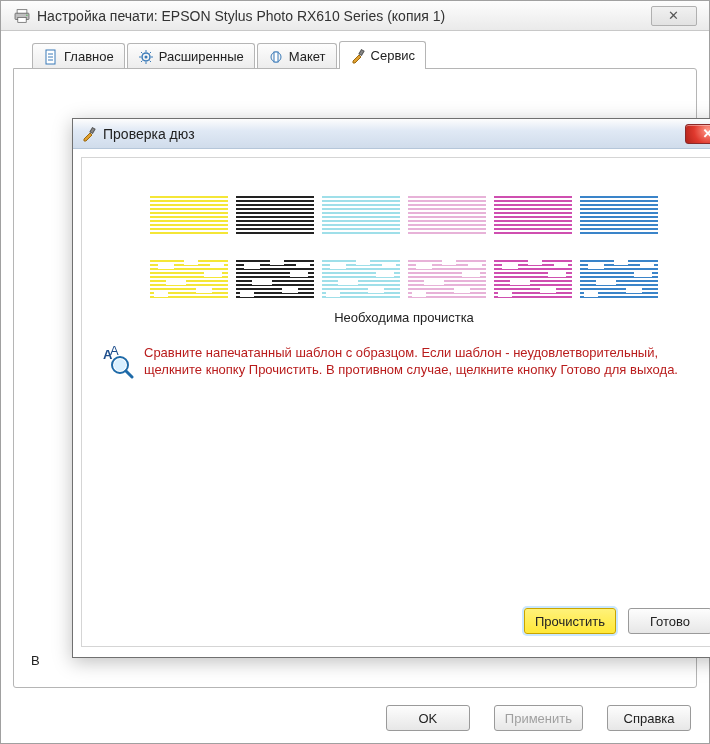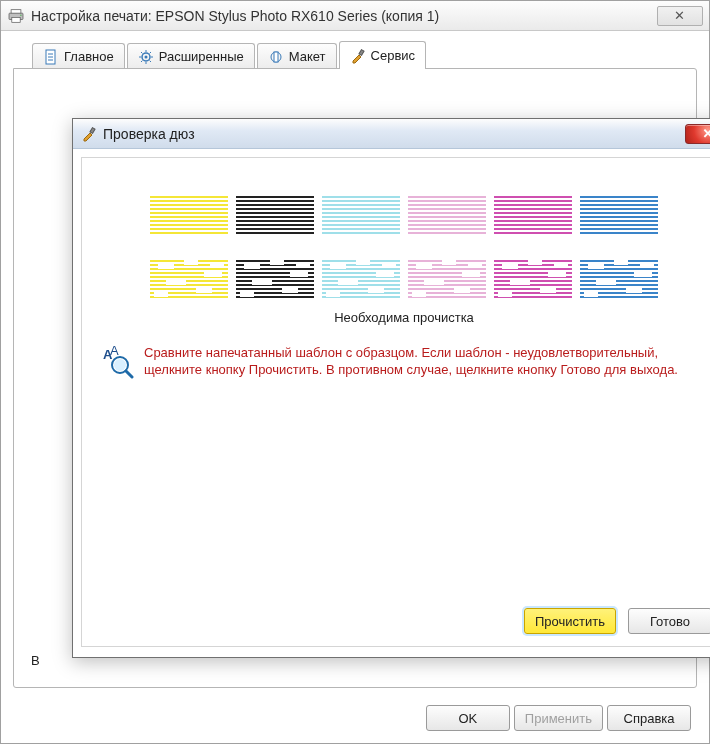--- a/index.html
+++ b/index.html
@@ -1,35 +1,35 @@
 <!DOCTYPE html>
 <html><head>
 <meta charset="utf-8">
 <style>
 * { box-sizing: border-box; font-family: "Segoe UI", Tahoma, sans-serif; font-size: 13px; }
 body { margin: 0; background: #fff; width: 710px; height: 744px; overflow: hidden; }
 
 
 .outer-window { position: absolute; left: 0; top: 0; width: 710px; height: 744px; border: 1px solid #a0a0a0; background: #fff; }
-.outer-titlebar { height: 30px; background: linear-gradient(#fdfdfd,#eaeaea); border-bottom: 1px solid #c8c8c8; display: flex; align-items: center; padding: 0 6px; }
+.outer-titlebar { height: 30px; background: linear-gradient(#fdfdfd,#eaeaea); border-bottom: 1px solid #c8c8c8; display: flex; align-items: center; padding: 0 12px; }
 .outer-titlebar .printer-icon { width: 18px; height: 14px; margin-right: 6px; }
 .outer-titlebar .title { flex: 1; color: #333; font-size: 14px; }
 .win-close { width: 46px; height: 20px; border: 1px solid #b0b0b0; border-radius: 2px; background: linear-gradient(#f1f1f1,#e2e2e2); display: flex; align-items: center; justify-content: center; color: #555; font-size: 13px; letter-spacing: 1px; }
 
 .outer-client { position: absolute; left: 0; top: 30px; right: 0; bottom: 0; padding: 10px 12px 12px 12px; }
 
 
 .tab-row { display: flex; align-items: flex-end; height: 28px; margin-left: 19px; }
 .tab { height: 26px; display: flex; align-items: center; padding: 0 10px; border: 1px solid #b5b5b5; border-bottom: none; background: linear-gradient(#fdfdfd,#ececec); border-radius: 3px 3px 0 0; margin-right: 2px; color: #222; cursor: default; }
 .tab.active { height: 28px; background: #fff; position: relative; z-index: 3; }
 .tab svg { width: 16px; height: 16px; margin-right: 5px; }
 .tab-body { border: 1px solid #b5b5b5; background: #fff; height: 620px; position: relative; top: -1px; border-radius: 0 3px 3px 3px; }
 
 
-.bottom-buttons { position: absolute; right: 18px; bottom: 12px; display: flex; gap: 4px; }
+.bottom-buttons { position: absolute; right: 18px; bottom: 12px; display: flex; gap: 24px; }
 .btn { min-width: 84px; height: 26px; border: 1px solid #9a9a9a; border-radius: 3px; background: linear-gradient(#fdfdfd,#e7e7e7); display: flex; align-items: center; justify-content: center; padding: 0 10px; color: #222; }
 .btn.disabled { color: #a0a0a0; justify-content: center; }
 
 
 .inner-dialog { position: absolute; left: 72px; top: 118px; width: 664px; height: 540px; border: 1px solid #707070; box-shadow: 0 4px 18px rgba(0,0,0,0.25); background: #fff; }
 .inner-titlebar { height: 30px; background: linear-gradient(#fdfdfd,#e0e9f5 40%,#d0dceb); border-bottom: 1px solid #b5c6d9; display: flex; align-items: center; padding: 0 2px 0 8px; }
 .inner-titlebar .title { flex: 1; color: #222; font-size: 14px; }
 .red-x { width: 46px; height: 20px; margin: 0 2px; border: 1px solid #8a2a2a; border-radius: 3px; background: radial-gradient(circle at 50% 30%, #ff9a8a, #e0392e 55%, #b0231a); display: flex; align-items: center; justify-content: center; color: #fff; font-weight: bold; font-size: 12px; box-shadow: inset 0 1px 0 rgba(255,255,255,.4); }
 .inner-client { position: absolute; left: 8px; top: 38px; right: 8px; bottom: 10px; border: 1px solid #d5d5d5; background: #fff; padding: 14px; }
 

